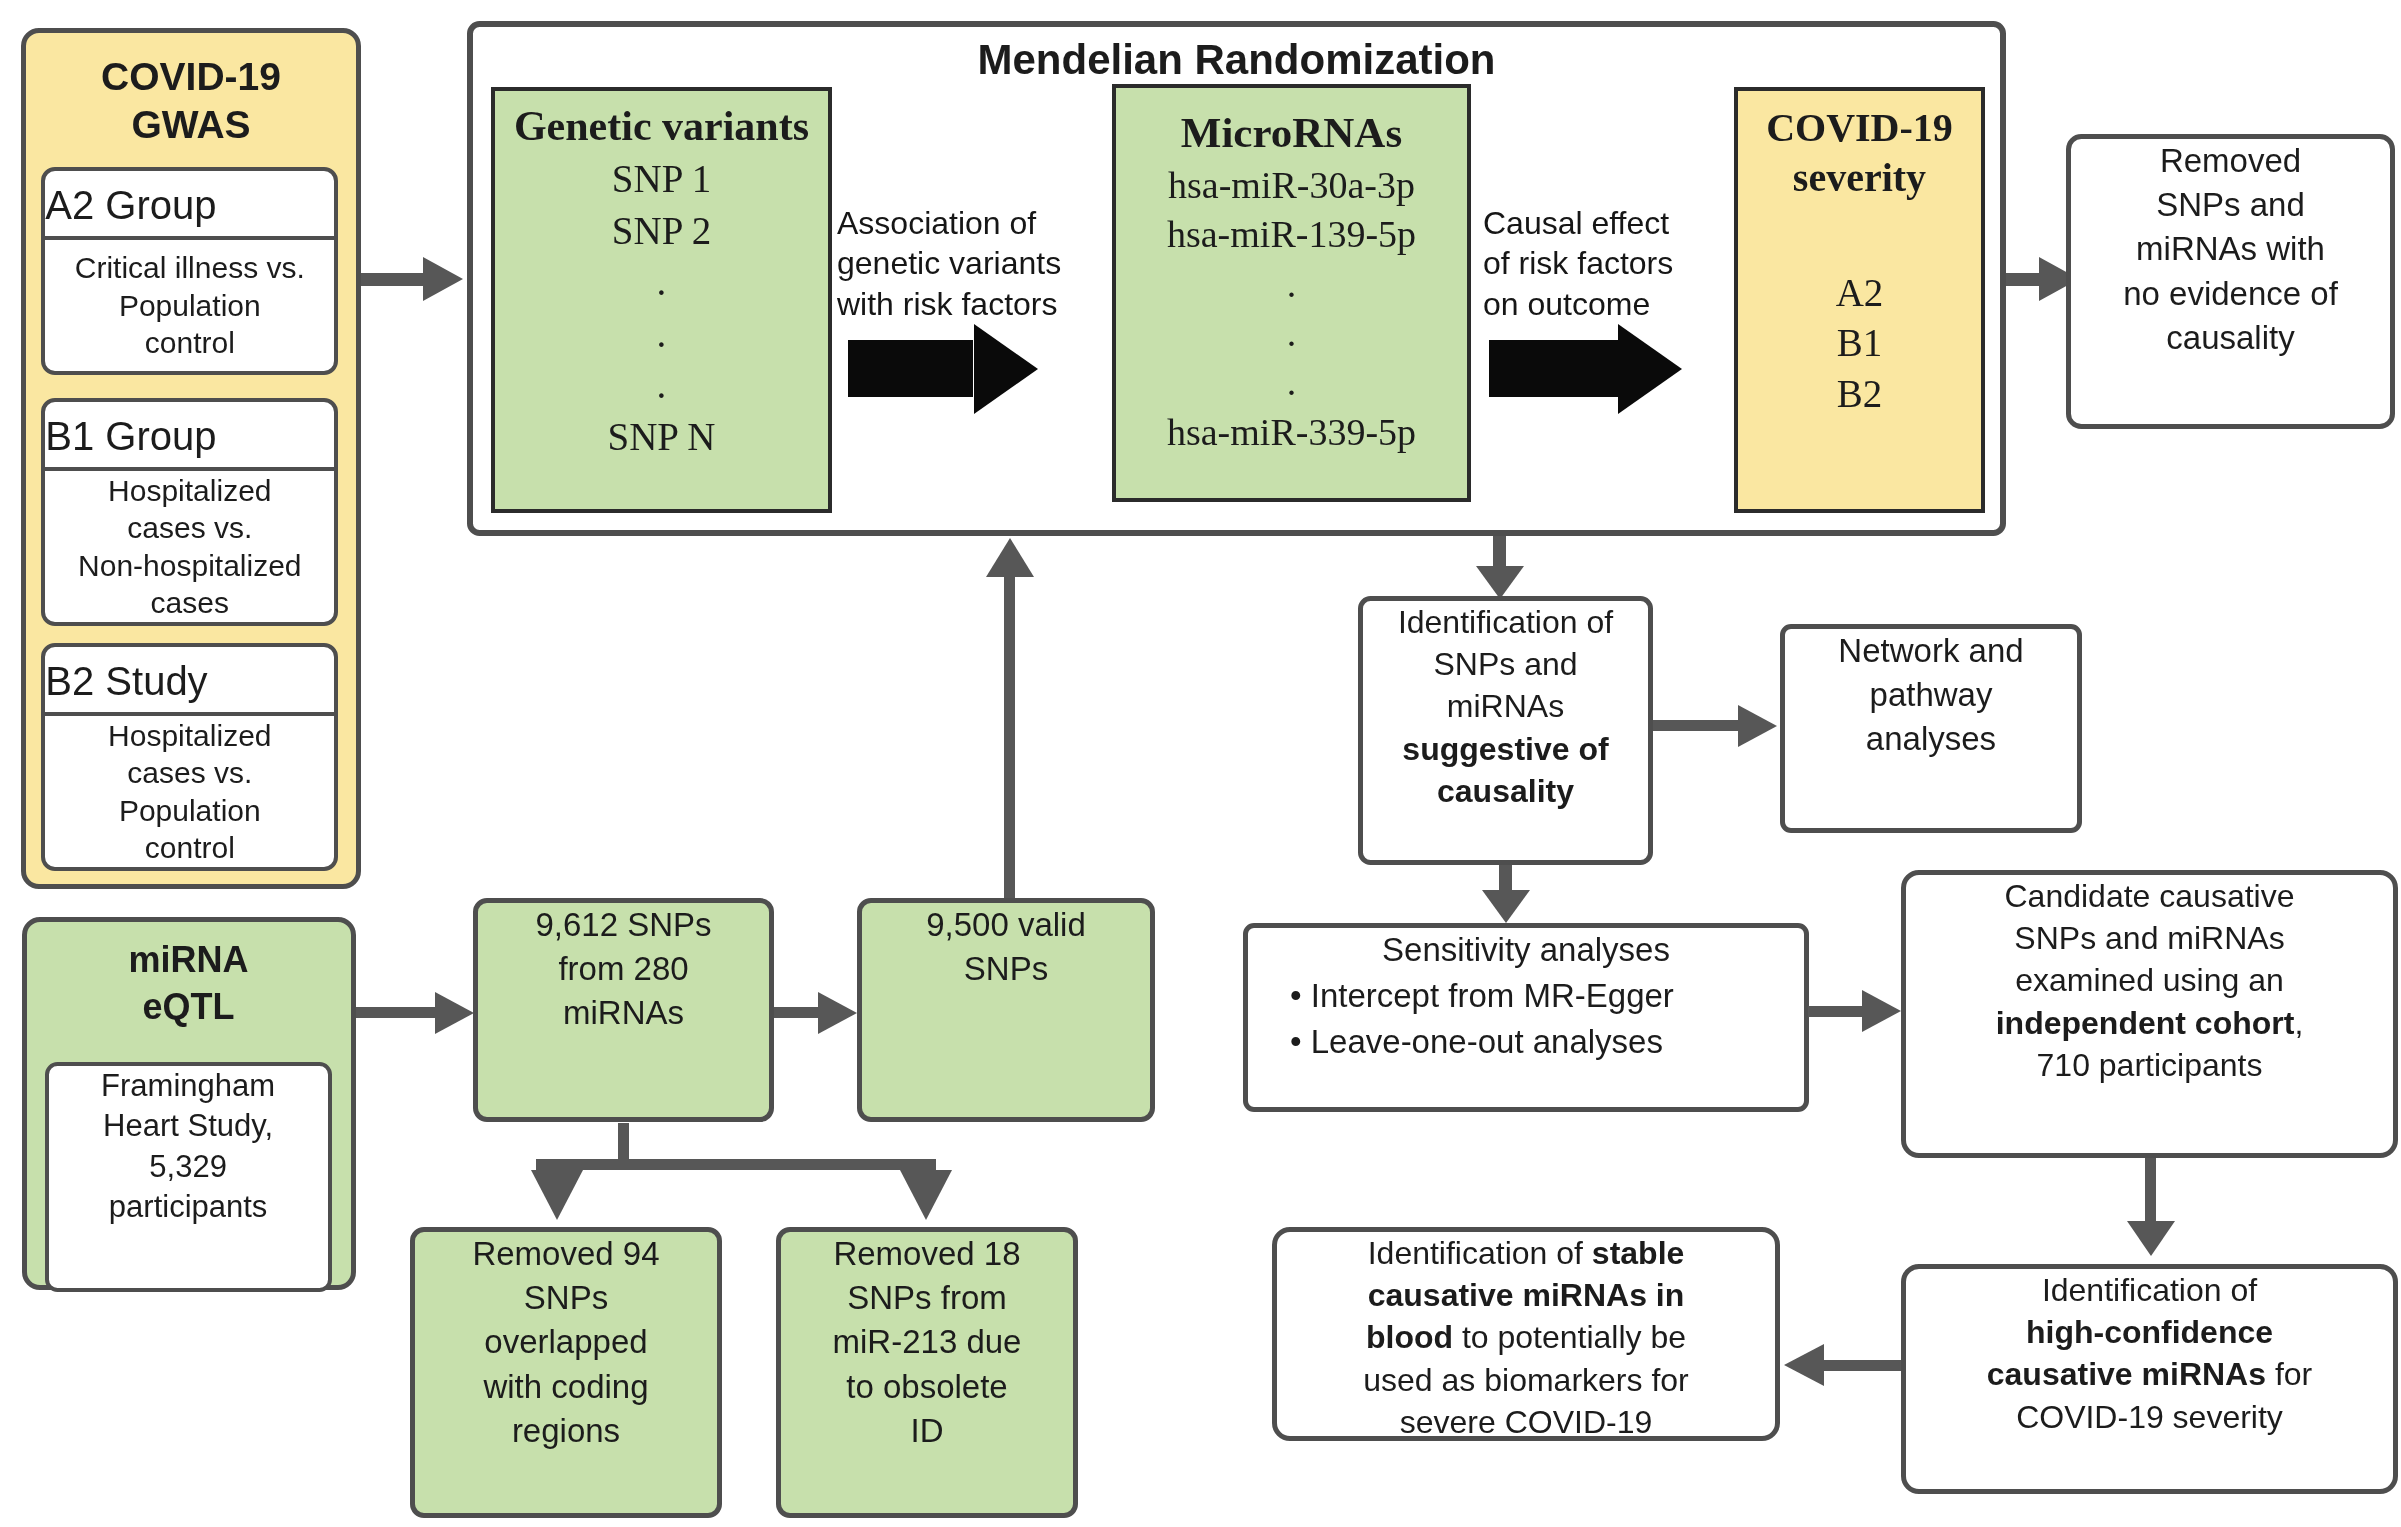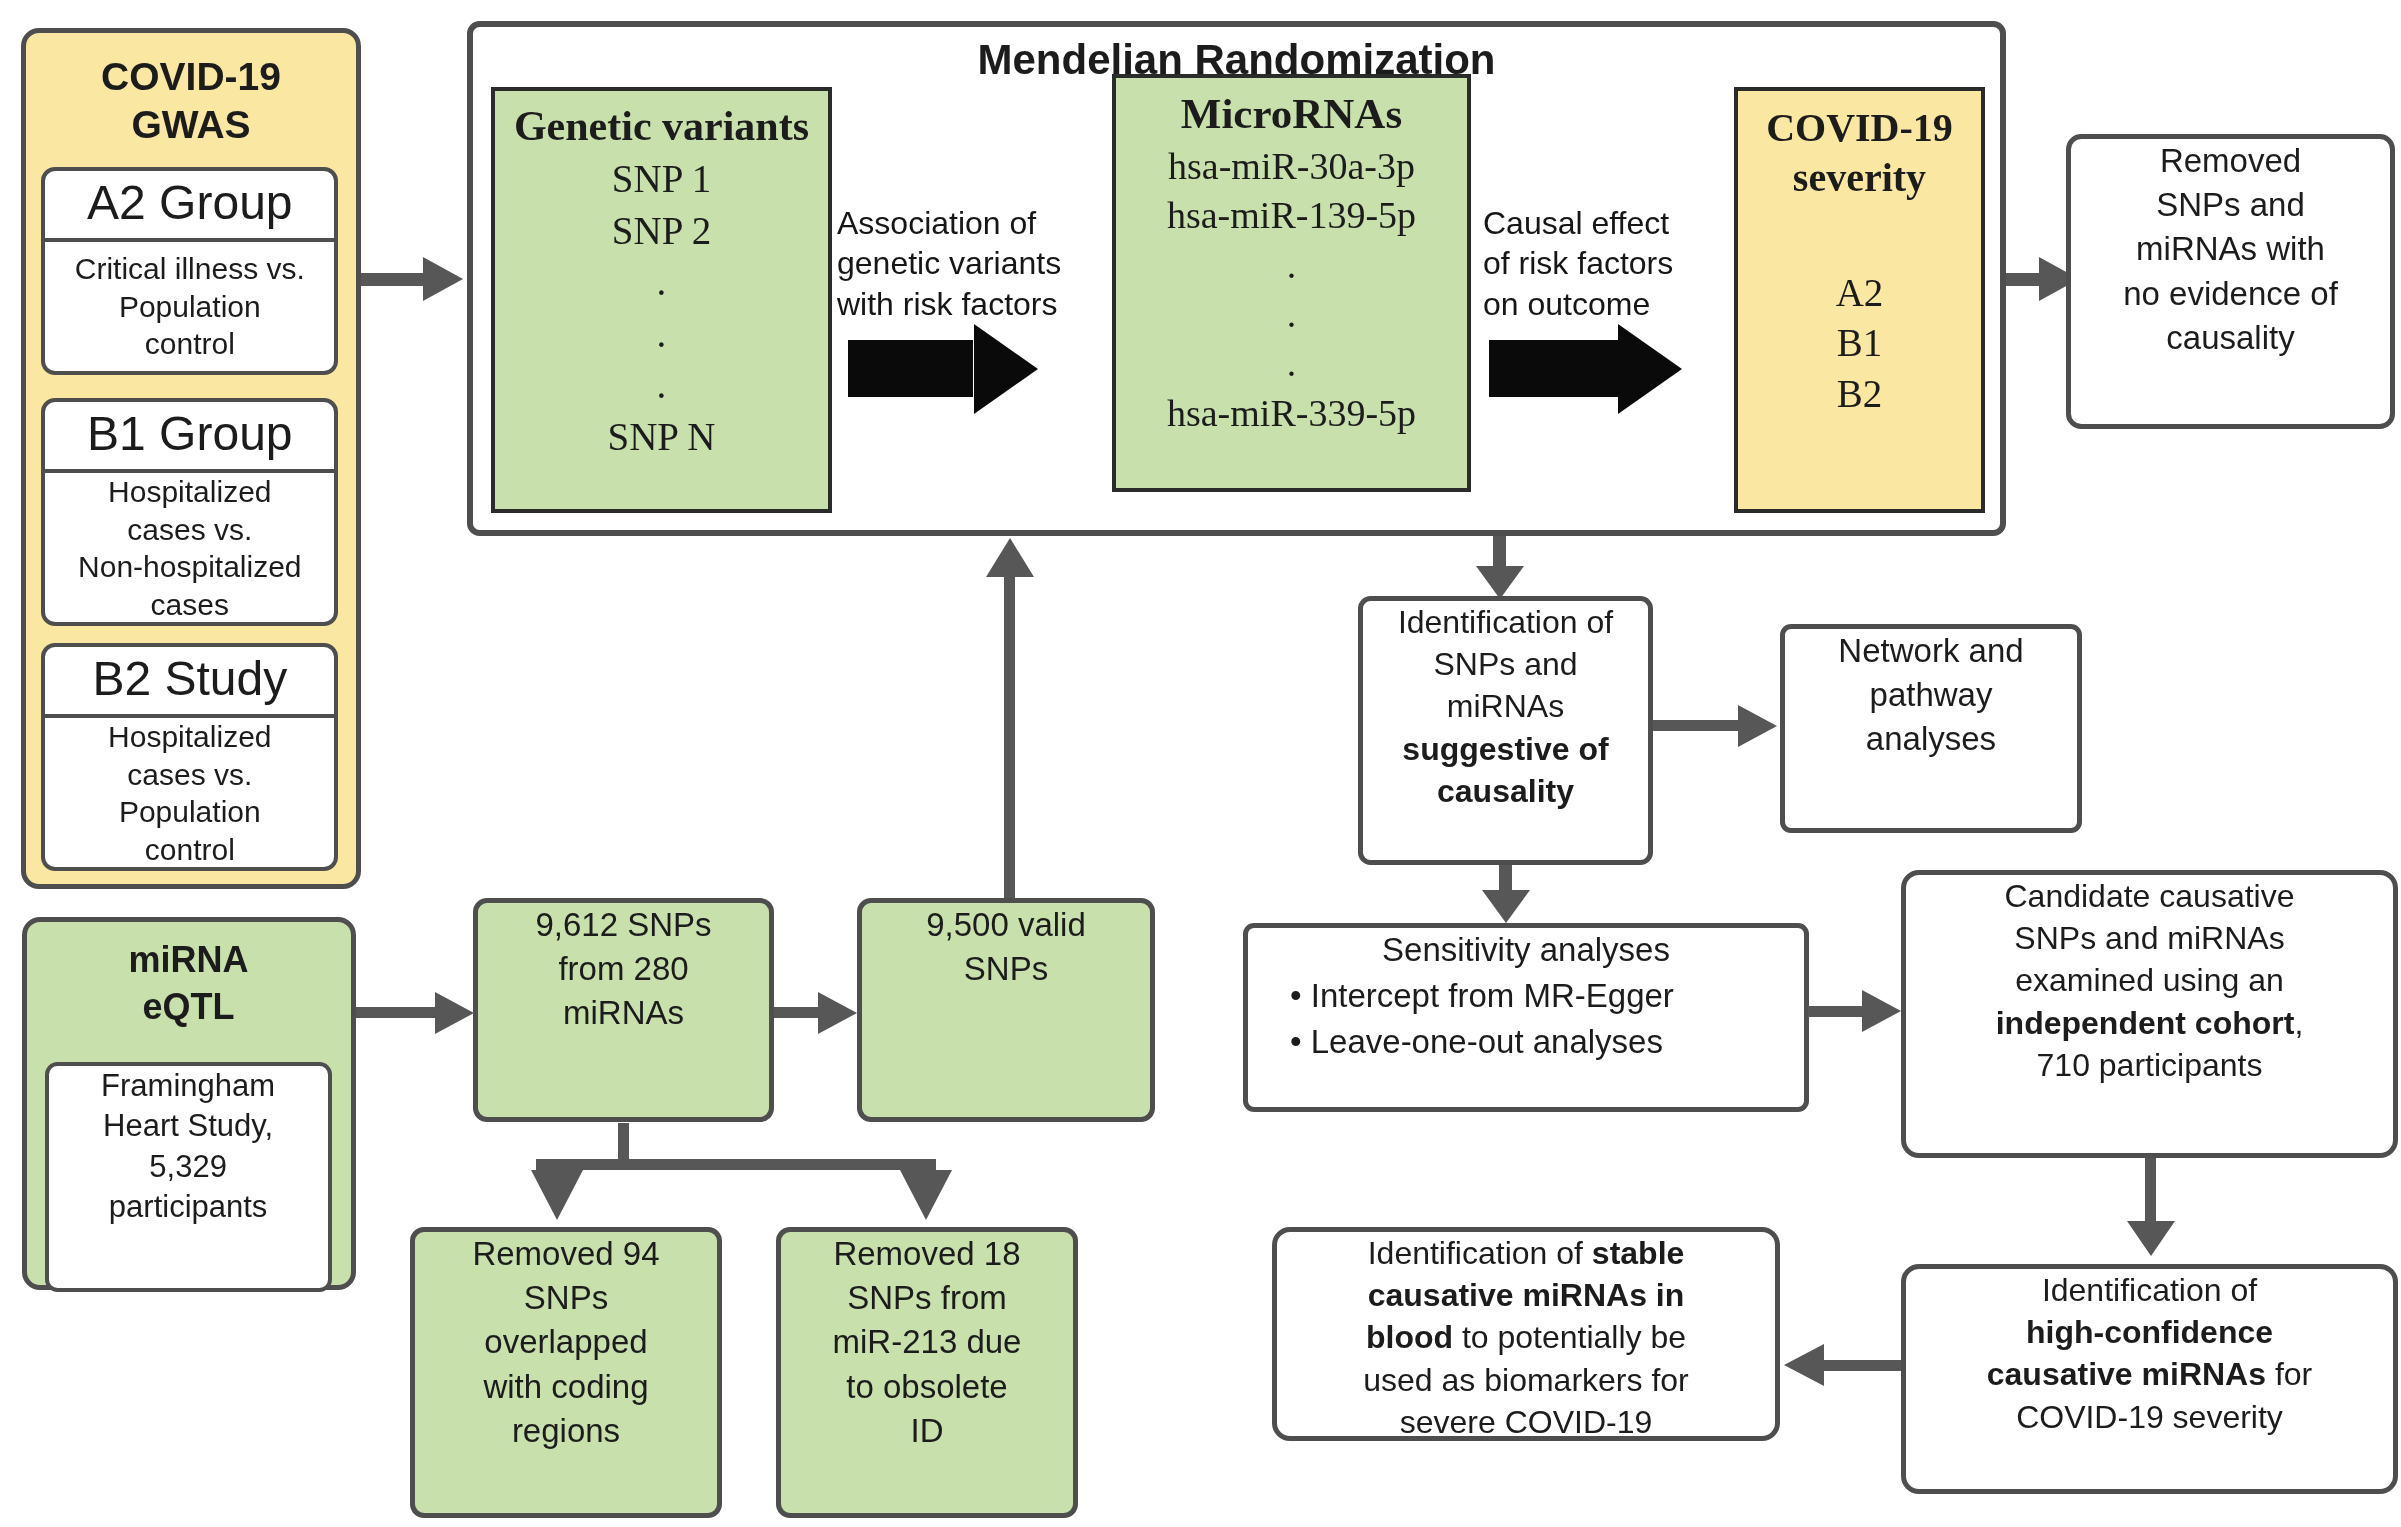--- a/index.html
+++ b/index.html
@@ -14,22 +14,22 @@
   .serif{font-family:"Liberation Serif","DejaVu Serif",serif}
   .ln{min-height:1.25em}
   b{font-weight:bold}
   .t46 .ln{font-size:32px;line-height:1.32}
   .t48 .ln{font-size:33px;line-height:1.34}
   .boxtitle{font-weight:bold}
   .shaft{position:absolute;background:#575757}
   .tri{position:absolute;width:0;height:0}
   .blackshaft{position:absolute;background:#0a0a0a}
   .label3{position:absolute;font-size:32px;line-height:1.26;text-align:left;color:#161616}
-  .hdr{width:100%;box-sizing:border-box;border-bottom:4.2px solid #4e4e4e;font-size:48px;
-       line-height:1.0;padding:8px 0 11px 0;text-align:center}
+  .hdr{width:100%;box-sizing:border-box;border-bottom:4.2px solid #4e4e4e;font-size:40px;
+       line-height:1.0;padding:14px 0 11px 0;text-align:left}
   .desc .ln{font-size:30px;line-height:1.24}
   .gwasgroup{position:absolute;box-sizing:border-box;background:#fff;border:4.9px solid #4e4e4e;
        border-radius:14px;display:flex;flex-direction:column;align-items:center;overflow:hidden}
   .gbody{flex:1;display:flex;flex-direction:column;justify-content:center}
 </style>
 </head>
 <body>
 
 <div id="canvas">
 
@@ -87,21 +87,21 @@
   </div>
 
   <div class="label3" style="left:837px;top:203px;width:279px">
       <div class="ln">Association of</div>
       <div class="ln">genetic variants</div>
       <div class="ln">with risk factors</div>
     </div>
   <div class="blackshaft" style="left:848px;top:340px;width:125px;height:57px"></div>
   <div class="tri" style="left:974px;top:324px;border-top:45px solid transparent;border-bottom:45px solid transparent;border-left:64px solid #0a0a0a"></div>
 
-  <div class="box green sq serif" style="left:1112px;top:74px;width:359px;height:418px;padding-top:10px">
+  <div class="box green sq serif" style="left:1112px;top:84px;width:359px;height:418px;padding-top:19px">
     <div class="boxtitle" style="font-size:43px;line-height:1.2">
         <div class="ln">MicroRNAs</div>
       </div>
     <div style="font-size:38px;line-height:1.3">
         <div class="ln">hsa-miR-30a-3p</div>
         <div class="ln">hsa-miR-139-5p</div>
         <div class="ln">.</div>
         <div class="ln">.</div>
         <div class="ln">.</div>
         <div class="ln">hsa-miR-339-5p</div>

